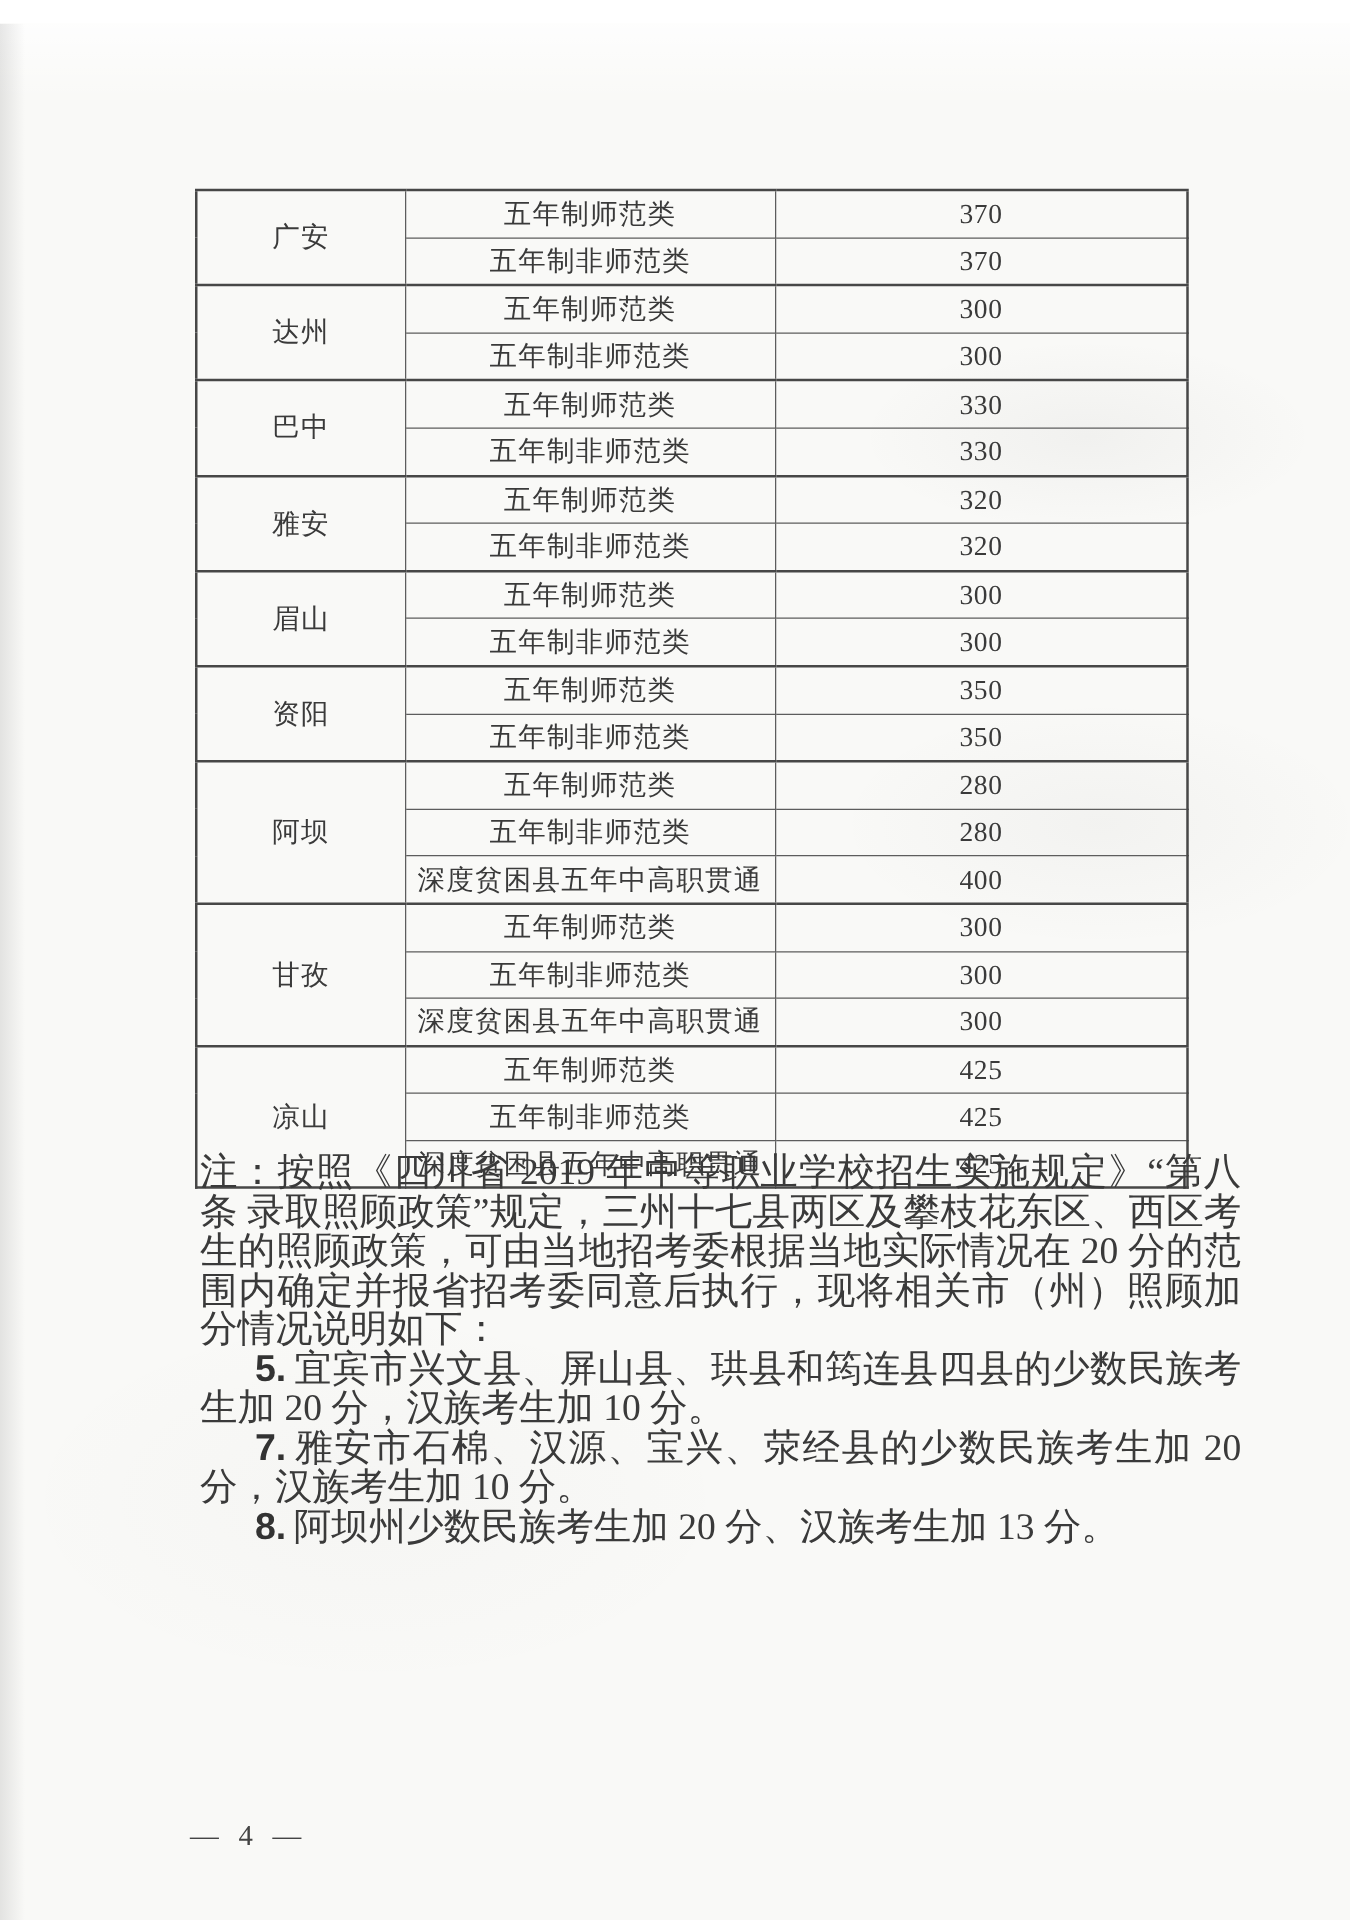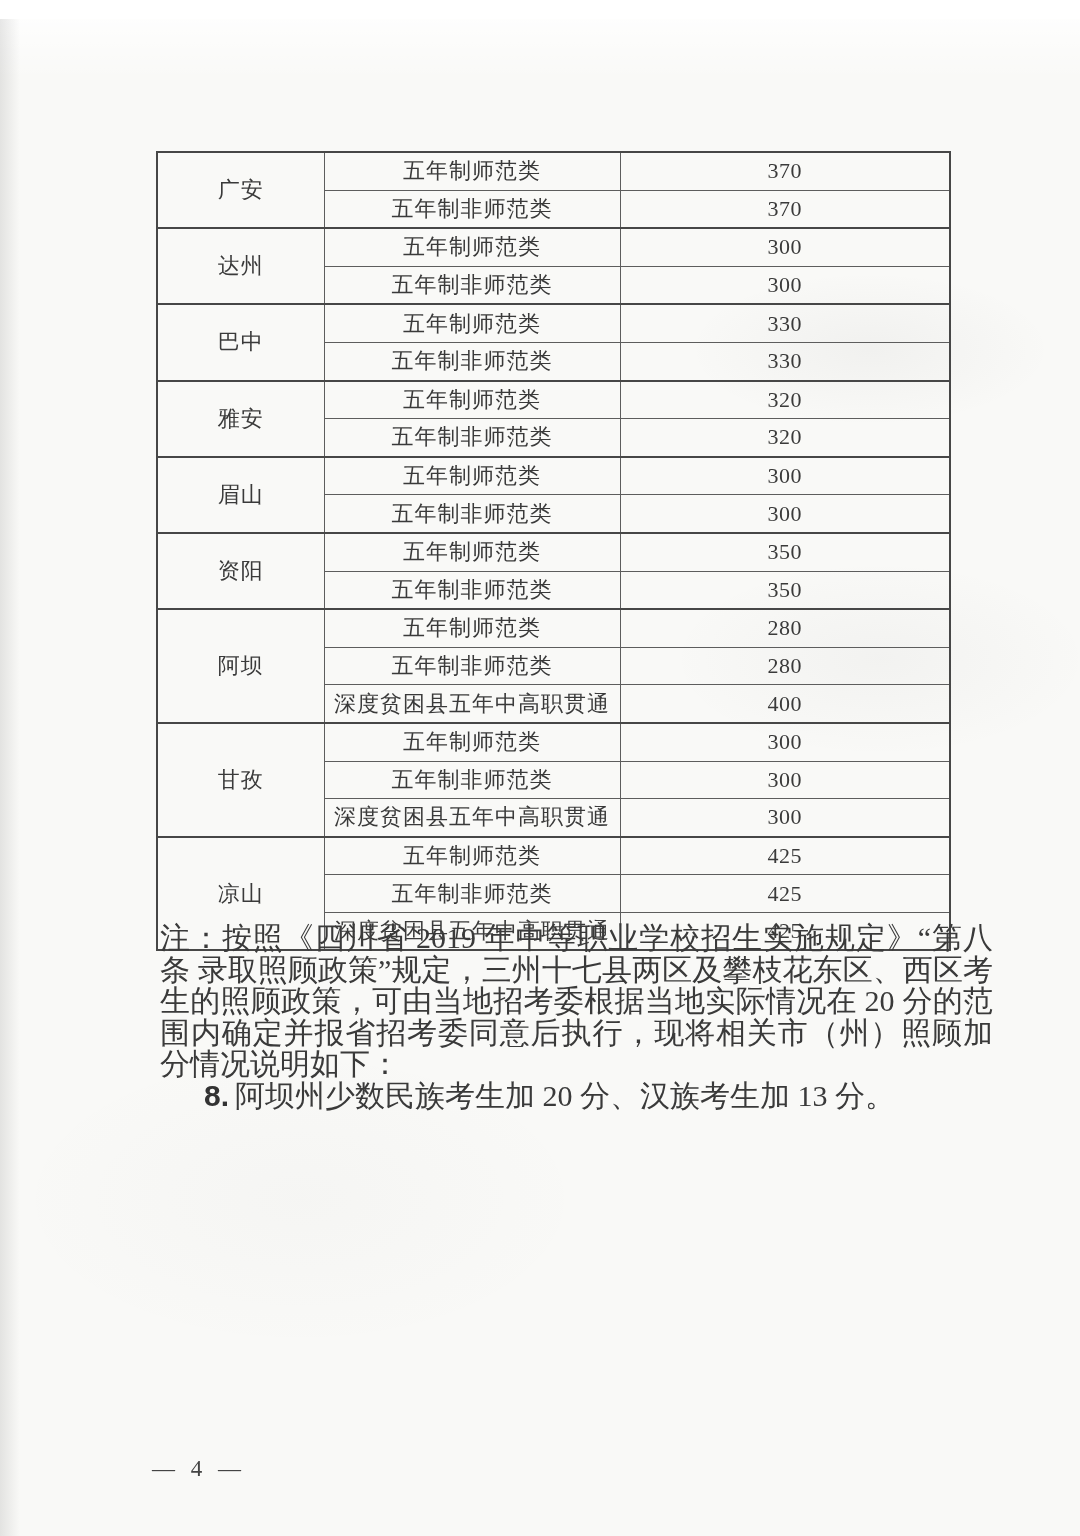--- a/index.html
+++ b/index.html
@@ -191,19 +191,21 @@
         <tr>
           <td class="category-cell">深度贫困县五年中高职贯通</td>
           <td class="score-cell">425</td>
         </tr>
       </tbody>
   </table>
 
   <div class="notes">
     <p class="note-intro">注：按照《四川省 2019 年中等职业学校招生实施规定》“第八条 录取照顾政策”规定，三州十七县两区及攀枝花东区、西区考生的照顾政策，可由当地招考委根据当地实际情况在 20 分的范围内确定并报省招考委同意后执行，现将相关市（州）照顾加分情况说明如下：</p>
     <div>
+        <p class="note-item"><b class="note-num">5.</b><span>宜宾市兴文县、屏山县、珙县和筠连县四县的少数民族考生加 20 分，汉族考生加 10 分。</span></p>
+        <p class="note-item"><b class="note-num">7.</b><span>雅安市石棉、汉源、宝兴、荥经县的少数民族考生加 20 分，汉族考生加 10 分。</span></p>
         <p class="note-item"><b class="note-num">8.</b><span>阿坝州少数民族考生加 20 分、汉族考生加 13 分。</span></p>
       </div>
   </div>
 
   <div class="page-footer">— 4 —</div>
 
 </div>
 
 </body></html>

